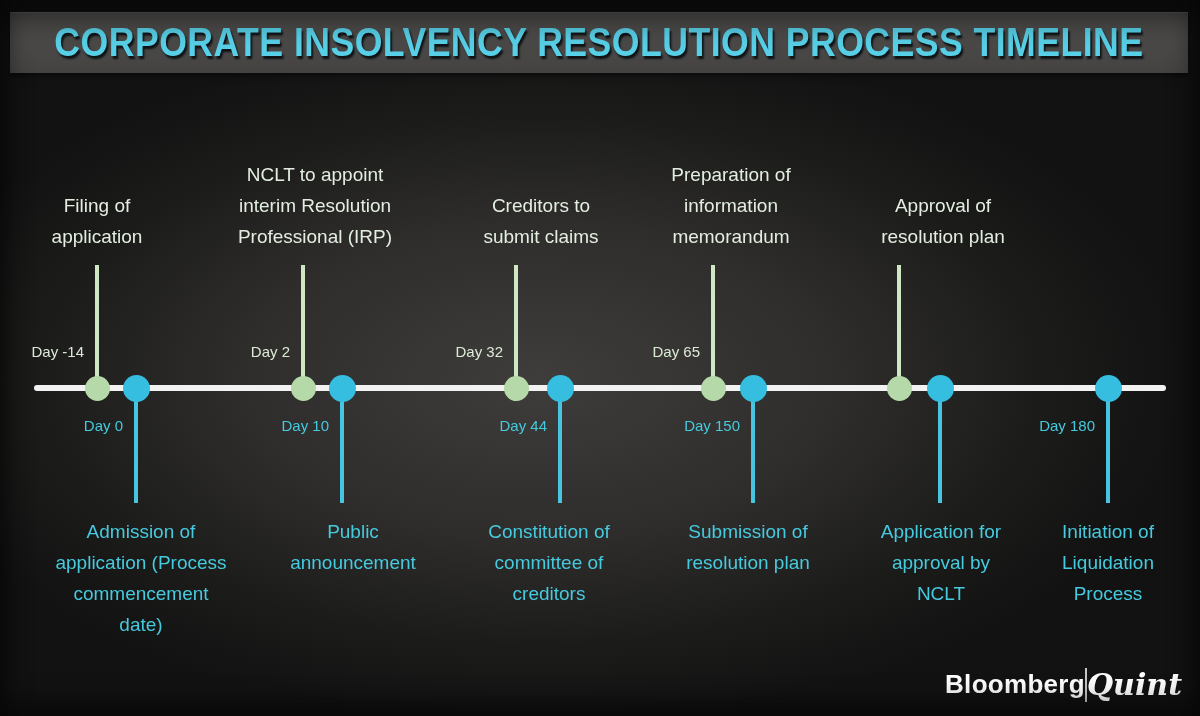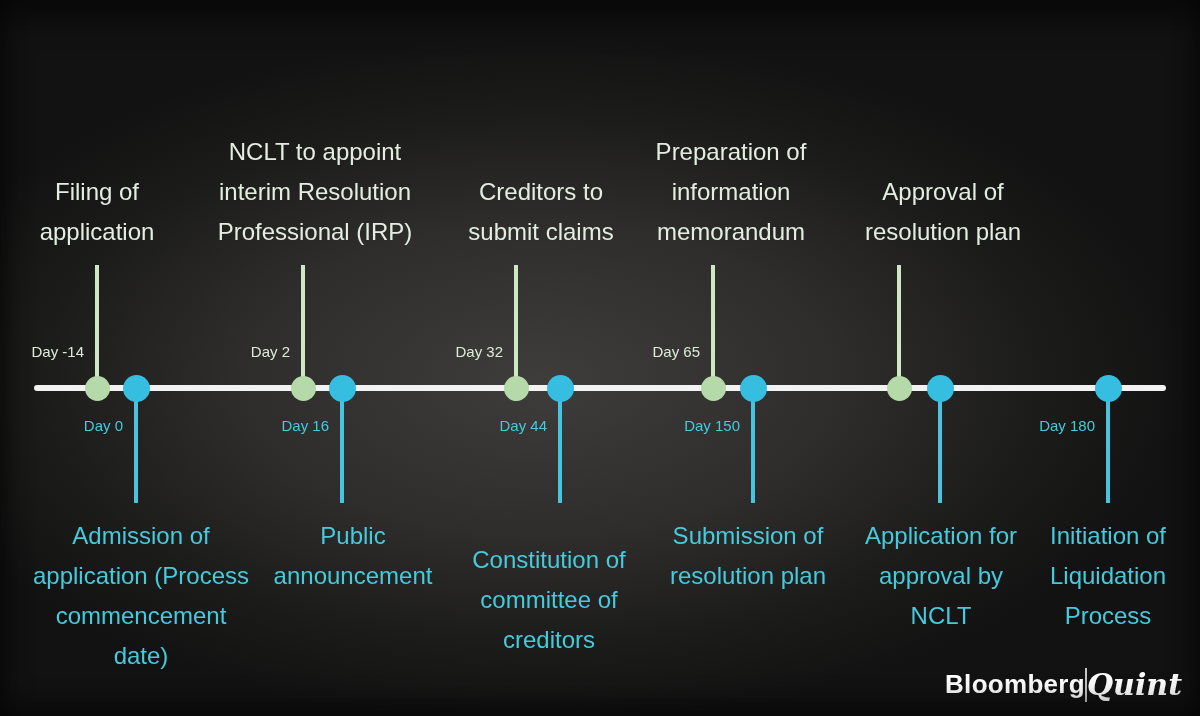--- a/index.html
+++ b/index.html
@@ -30,33 +30,36 @@
   }
   .stem{position:absolute;width:4px;z-index:0;}
   .stem-above{background:var(--green-stem,#cde8c2);top:265px;height:124px;}
   .stem-below{background:var(--cyan-stem,#47c5e0);top:389px;height:114px;}
   .dot{position:absolute;border-radius:50%;z-index:2;}
   .dot-green{width:25px;height:25px;top:376px;background:var(--green-dot,#b5d9a8);}
   .dot-cyan{width:27px;height:27px;top:375px;background:var(--cyan-dot,#35bee0);}
   .day{position:absolute;font-size:15px;white-space:nowrap;text-align:center;}
   .day-green{color:var(--green-text,#dcebd6);top:343px;}
   .day-cyan{color:var(--cyan-text,#45cade);top:417px;}
-  .event{position:absolute;white-space:pre-line;font-size:24px;line-height:40px;}
+  .event{position:absolute;white-space:pre-line;font-size:19px;line-height:31px;}
   .event-above{color:var(--event-above-text,#e3eee0);bottom:464px;text-align:center;transform:translateX(-50%);}
   .event-below{color:var(--cyan-text,#45cade);top:516px;text-align:center;transform:translateX(-50%);}
   .event-below.left-block{text-align:left;transform:none;}
   .brand{position:absolute;right:18px;bottom:14px;display:flex;align-items:center;}
   .bloomberg{font-size:26px;font-weight:bold;color:#ffffff;letter-spacing:.3px;}
   .brand-divider{width:2px;height:34px;background:#e6e6e6;opacity:.85;}
   .quint{font-family:"DejaVu Serif","Liberation Serif",serif;font-style:italic;font-weight:bold;font-size:30px;color:#ffffff;}
 </style>
 </head>
 <body>
 
 <div class="canvas" style="--title-text: #58d1e8; --title-bar-bg: #4a4948; --axis: #f2f2f2; --green-dot: #b5d9a8; --green-stem: #cde8c2; --green-text: #dcebd6; --event-above-text: #e3eee0; --cyan-dot: #35bee0; --cyan-stem: #47c5e0; --cyan-text: #45cade;">
+  <header class="title-bar">
+    <h1>CORPORATE INSOLVENCY RESOLUTION PROCESS TIMELINE</h1>
+  </header>
 
   <div class="axis"></div>
   <div id="timeline-layer">
       <div class="stem stem-above" style="left: 95px;"></div>
       <div class="dot dot-green" style="left: 85px;"></div>
       <div class="day day-green" style="right: 1116px;">Day -14</div>
       <div class="event event-above" style="left: 97px;">Filing of
 application</div>
       <div class="stem stem-above" style="left: 301px;"></div>
       <div class="dot dot-green" style="left: 291px;"></div>
@@ -81,27 +84,27 @@
 resolution plan</div>
       <div class="stem stem-below" style="left: 134px;"></div>
       <div class="dot dot-cyan" style="left: 123px;"></div>
       <div class="day day-cyan" style="right: 1077px;">Day 0</div>
       <div class="event event-below left-block" style="left: 15px; width: 252px; text-align: center;">Admission of
 application (Process
 commencement
 date)</div>
       <div class="stem stem-below" style="left: 340px;"></div>
       <div class="dot dot-cyan" style="left: 329px;"></div>
-      <div class="day day-cyan" style="right: 871px;">Day 16</div>
+      <div class="day day-cyan" style="right: 871px;">Day 10</div>
       <div class="event event-below" style="left: 353px;">Public
 announcement</div>
       <div class="stem stem-below" style="left: 558px;"></div>
       <div class="dot dot-cyan" style="left: 547px;"></div>
       <div class="day day-cyan" style="right: 653px;">Day 44</div>
-      <div class="event event-below" style="left: 549px; margin-top: 24px;">Constitution of
+      <div class="event event-below" style="left: 549px;">Constitution of
 committee of
 creditors</div>
       <div class="stem stem-below" style="left: 751px;"></div>
       <div class="dot dot-cyan" style="left: 740px;"></div>
       <div class="day day-cyan" style="right: 460px;">Day 150</div>
       <div class="event event-below" style="left: 748px;">Submission of
 resolution plan</div>
       <div class="stem stem-below" style="left: 938px;"></div>
       <div class="dot dot-cyan" style="left: 927px;"></div>
       <div class="event event-below" style="left: 941px;">Application for

